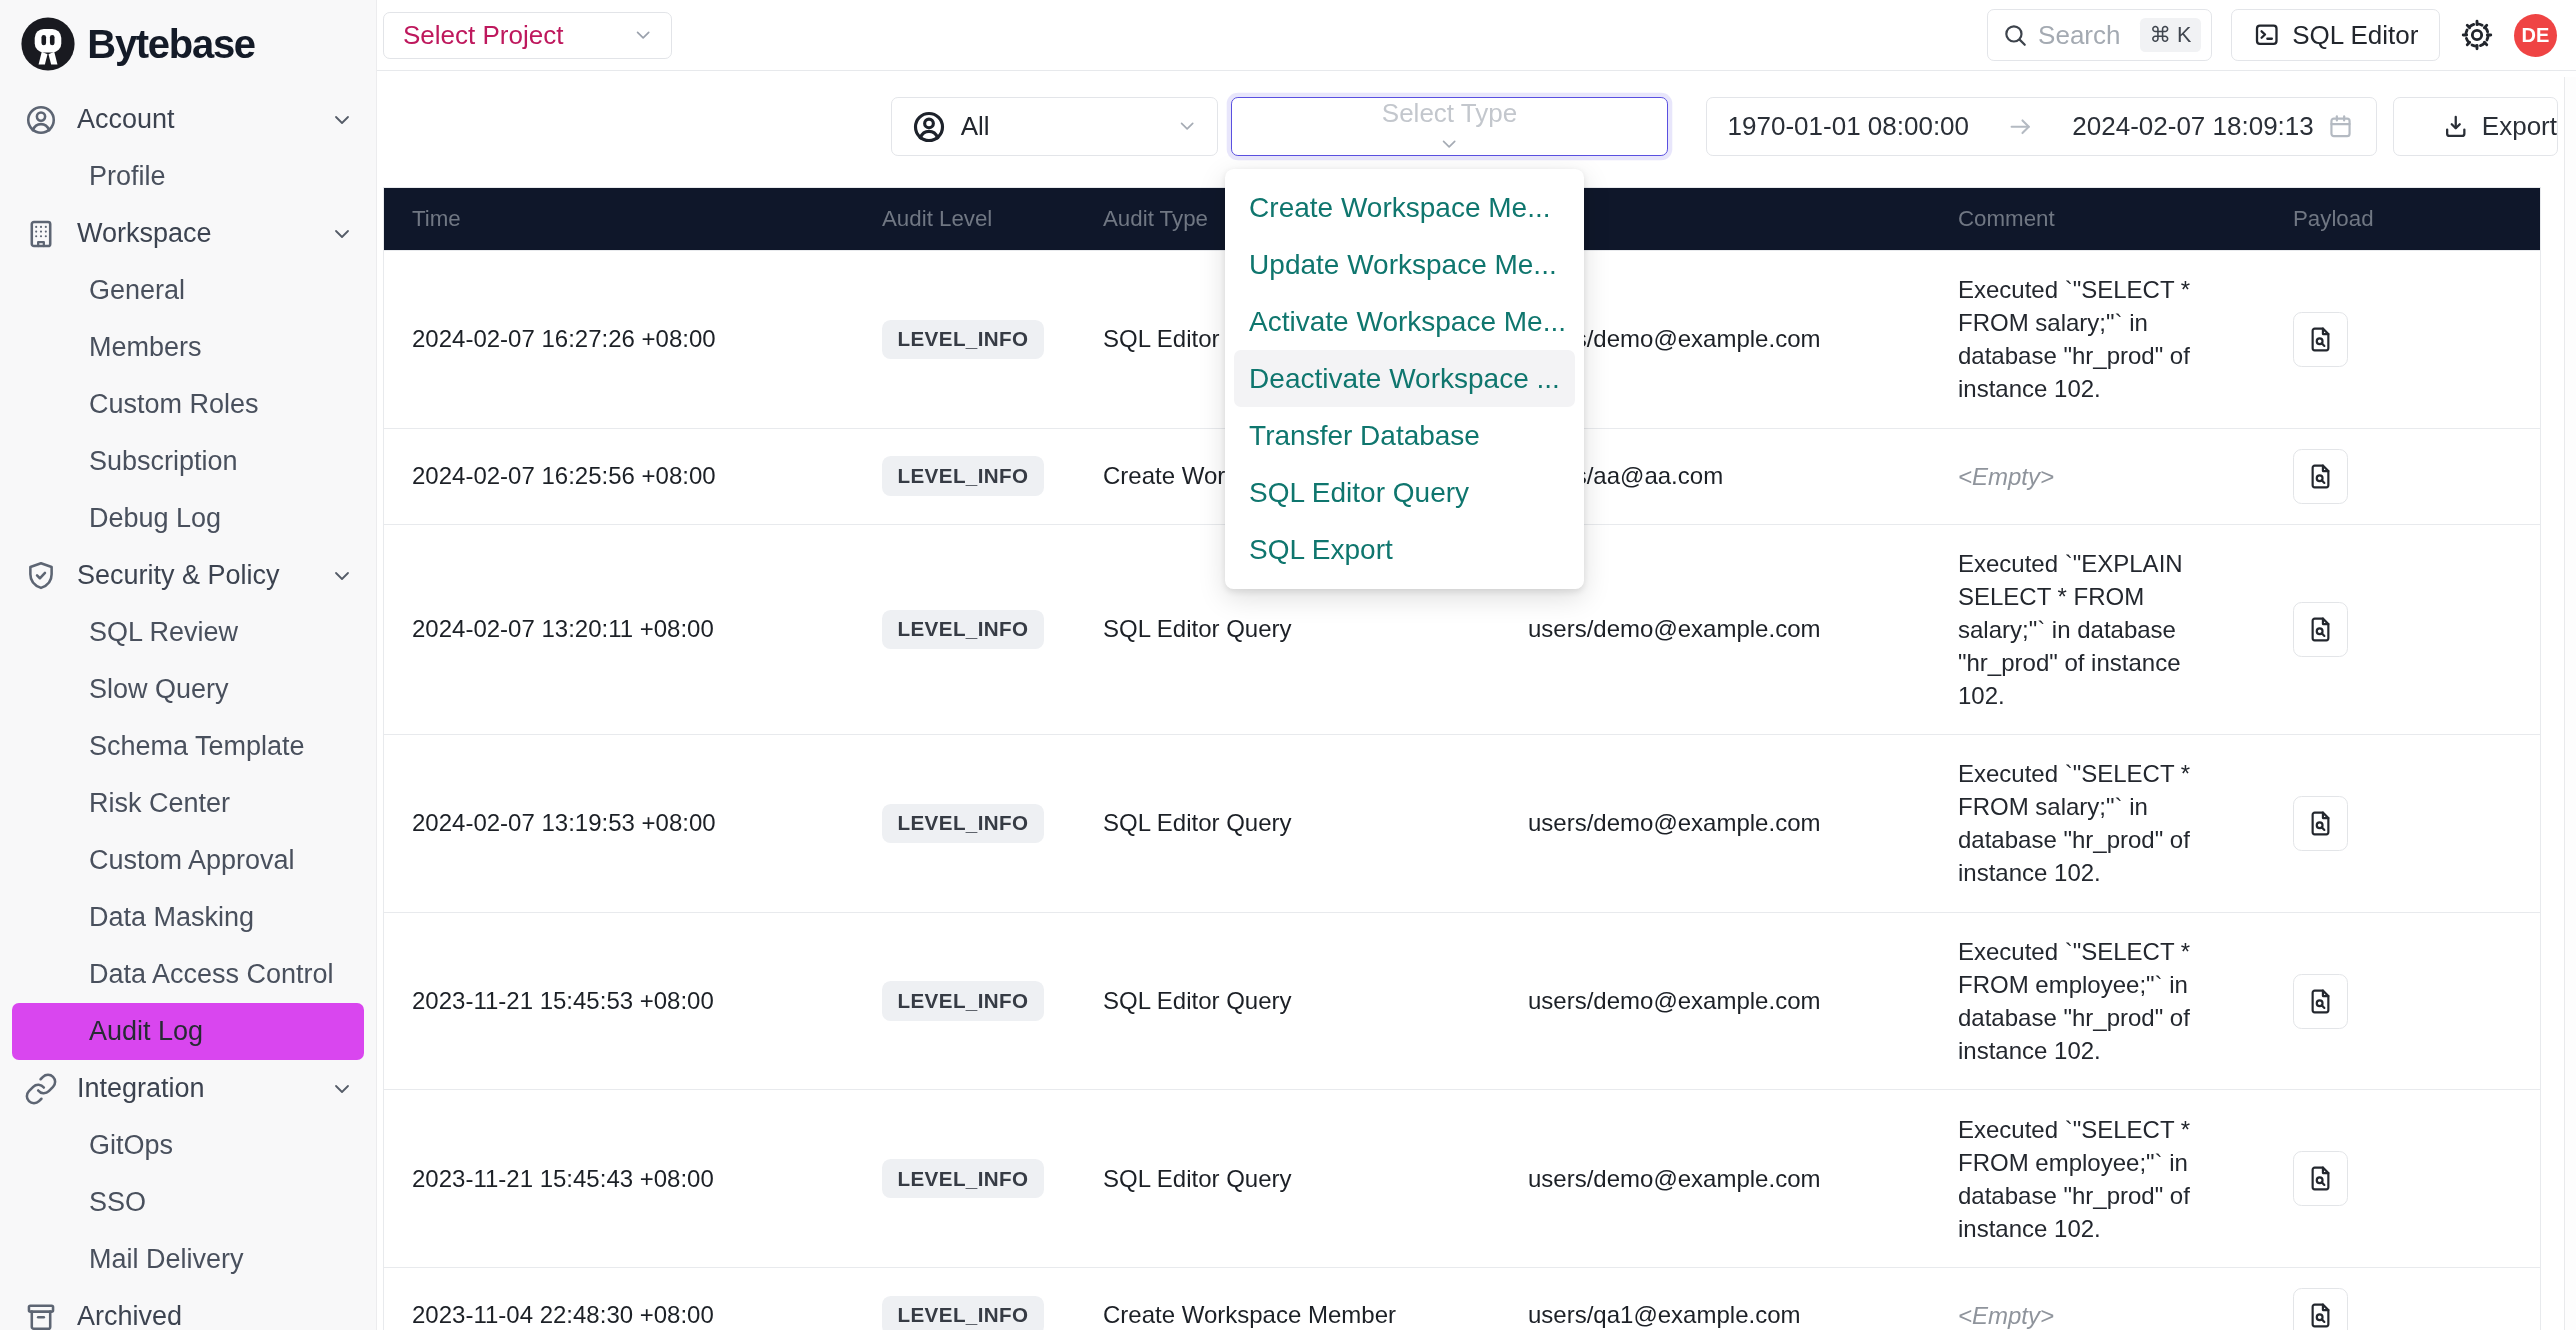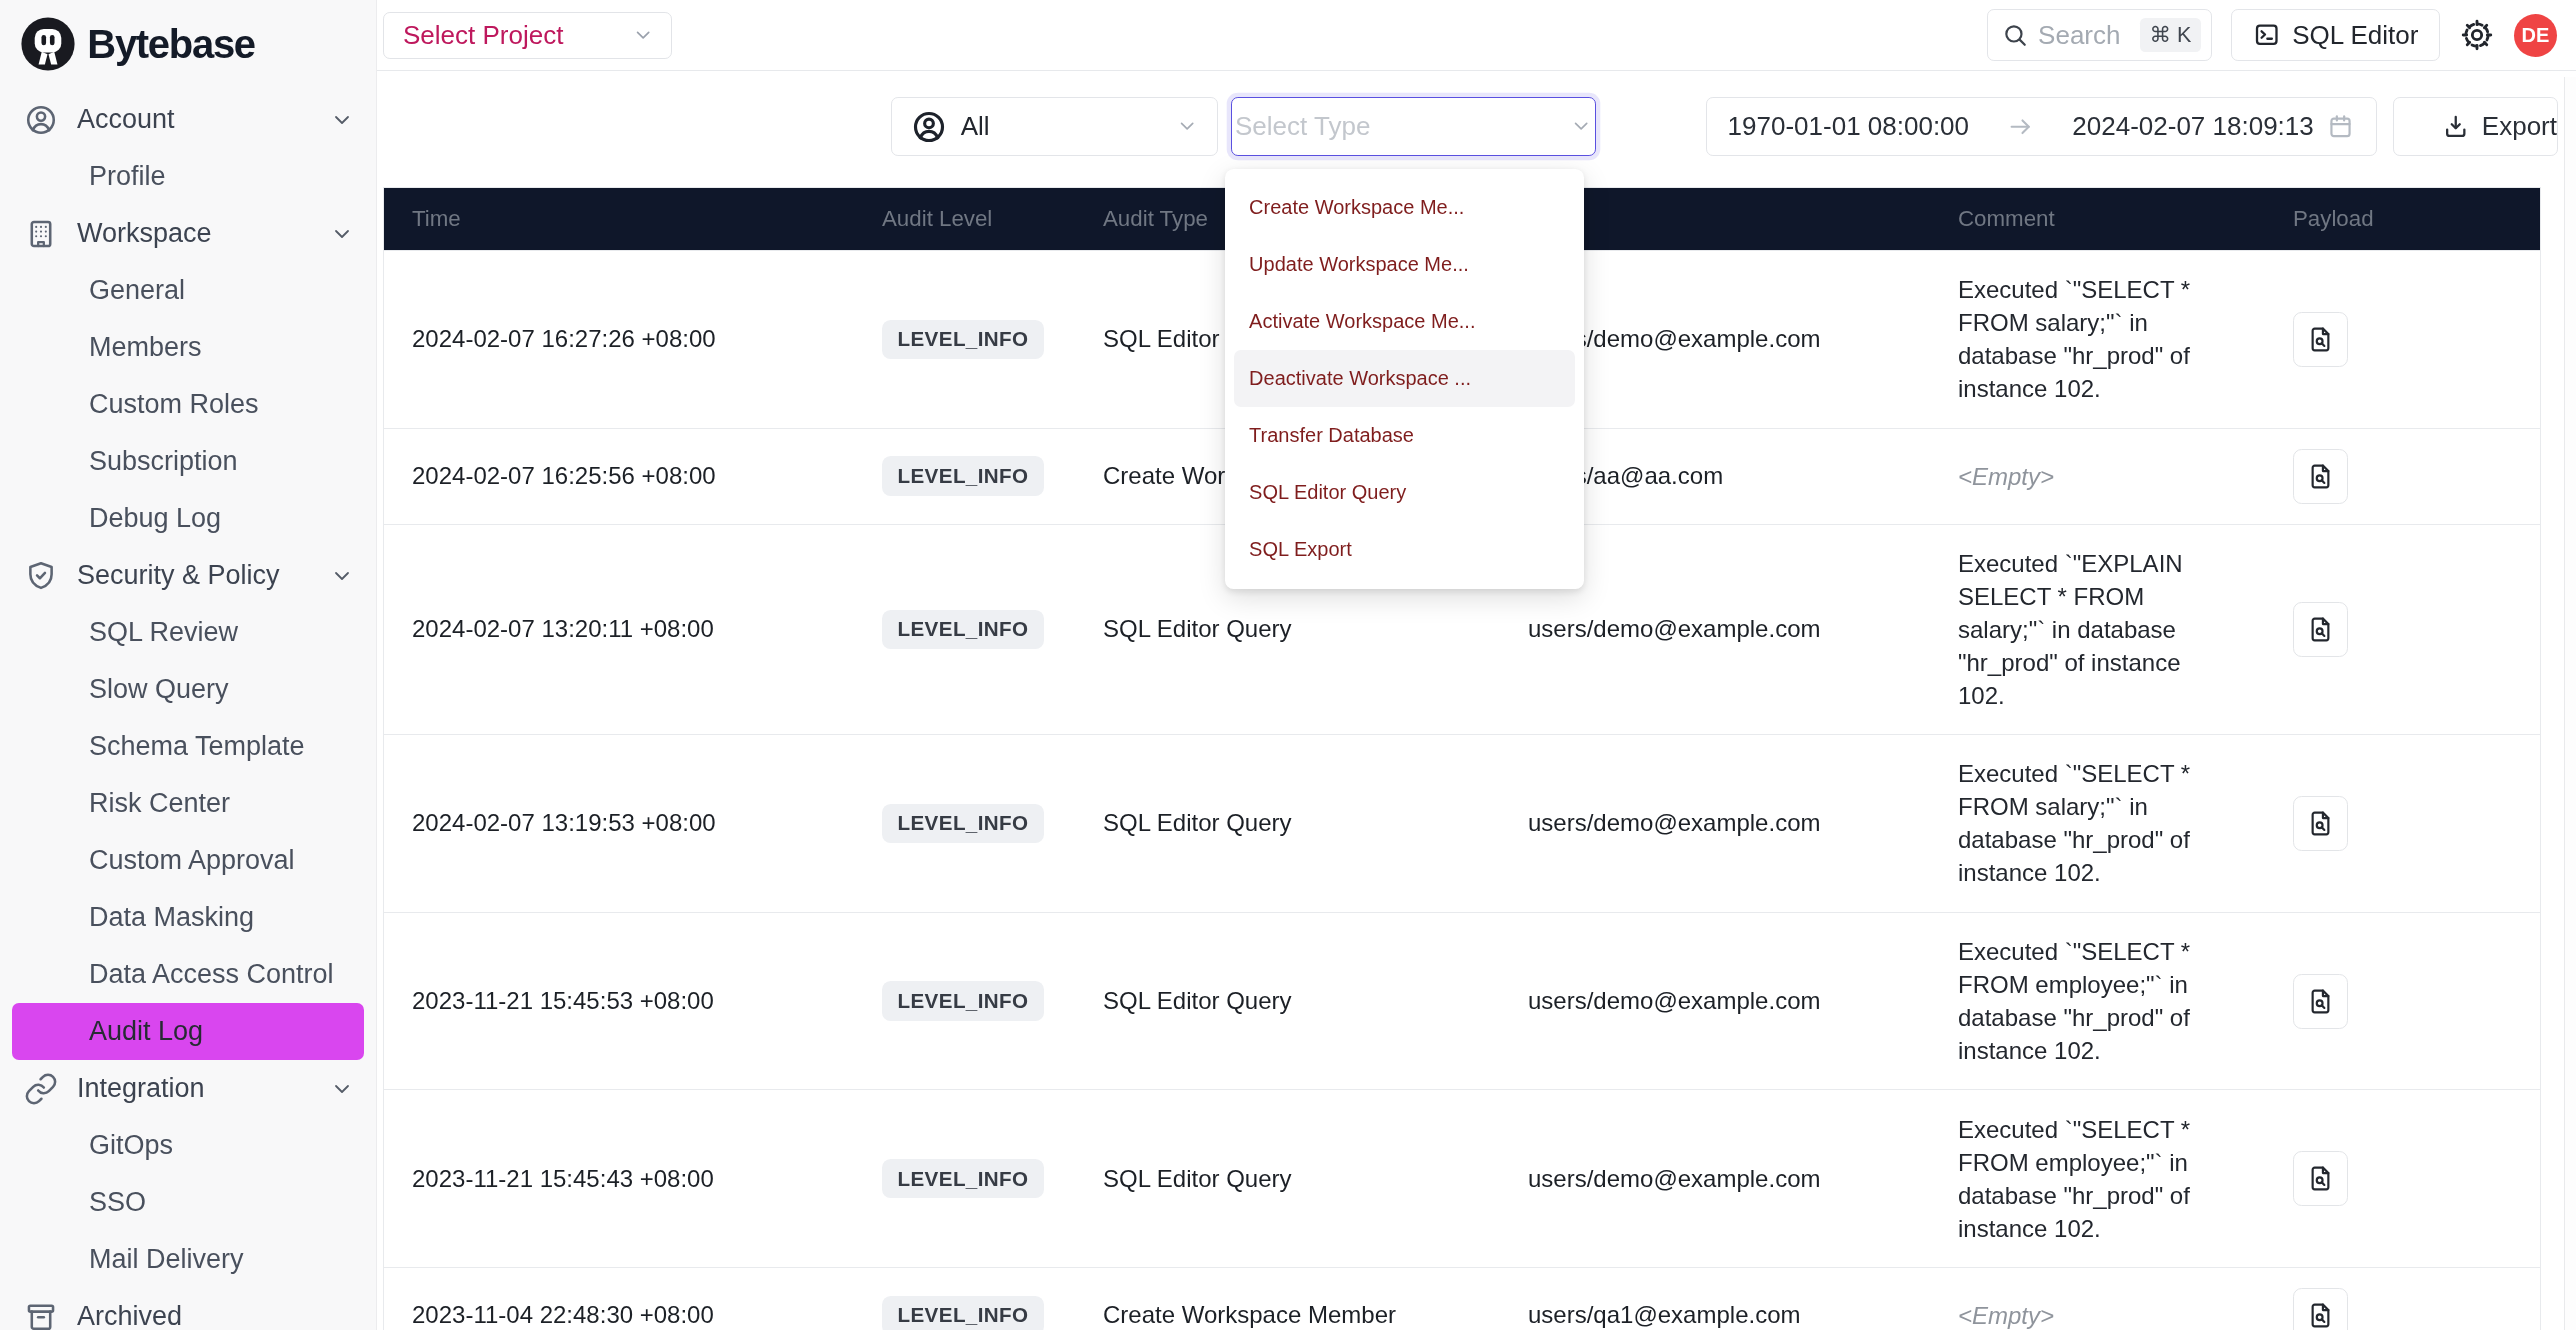--- a/index.html
+++ b/index.html
@@ -45,37 +45,37 @@
             display:flex; align-items:center; justify-content:center; font-size:20px; font-weight:700; cursor:pointer; }
 
   
   .filterbar { position:relative; height:116px; }
   .fbox { position:absolute; top:26px; height:59px; border:0.9px solid #e3e5e9; border-radius:6.9px;
           background:#fff; display:flex; align-items:center; }
   .f-all { left:534px; width:327px; padding:0 19px; gap:13.7px; cursor:pointer; }
   .f-all .u-icon { width:36px; height:36px; color:#1d222b; }
   .f-all .f-val { font-size:26px; color:#22262d; flex:1; }
   .f-chev { width:22.3px; height:22.3px; color:#a5abb4; }
-  .f-type { left:874px; width:365px; padding:0 3px; border:1.7px solid #5a50e0;
-            box-shadow:0 0 0 4.3px rgba(90,80,224,0.14); cursor:pointer; }
+  .f-type { left:874px; width:437px; padding:0 19px; border:1.7px solid #5a50e0;
+            box-shadow:0 0 0 4.3px rgba(90,80,224,0.14); cursor:pointer;flex-direction:column; }
   .f-type .f-ph { font-size:26px; color:#c3c7cd; flex:1; }
   .f-date { left:1349px; width:671px; padding:0 20.6px; gap:6.9px; cursor:pointer; }
   .f-date .d-txt { font-size:26px; color:#2a2f37; }
   .f-date .d-arrow { width:27.5px; height:27.5px; color:#b4bac2; margin:0 31px; }
   .f-date .d-cal { width:29px; height:29px; color:#b4bac2; margin-left:auto; }
   .f-export { left:2036px; width:165px; gap:12px; justify-content:flex-end; cursor:pointer; }
   .f-export .e-icon { width:27.5px; height:27.5px; color:#2a2f37; }
   .f-export .e-label { font-size:26px; color:#2a2f37; }
 
   
   .type-dd { position:absolute; left:868px; top:169px; width:359px; z-index:50; background:#fff;
              border-radius:8.6px; padding:10.3px 0;
              box-shadow:0 2.6px 6.9px rgba(0,0,0,0.09), 0 8.6px 27.5px rgba(0,0,0,0.13); }
   .dd-item { height:57px; display:flex; align-items:center; padding:0 15.5px; margin:0 8.6px;
-             border-radius:6.9px; font-size:20px; color:#7f1d1d; white-space:nowrap; overflow:hidden; cursor:pointer;text-align:right; }
+             border-radius:6.9px; font-size:28px; color:#0f766e; white-space:nowrap; overflow:hidden; cursor:pointer;text-align:right; }
   .dd-item.active { background:#f3f3f5; }
 
   
   .audit-table { margin-left:26px; width:2158px; border-left:0.9px solid #e8eaed; border-right:0.9px solid #e8eaed; }
   .t-head { display:flex; height:64px; align-items:center; background:#0f172a;
             border-top:0.9px solid #e8eaed; border-bottom:0.9px solid #e8eaed; }
   .t-head .hc { font-size:22.3px; color:#707783; }
   .t-row { display:flex; align-items:center; border-bottom:0.9px solid #e8eaed; background:#fff; }
   .t-row:nth-child(1) { min-height:153px; }
   .t-row:nth-child(2) { min-height:96px; }

